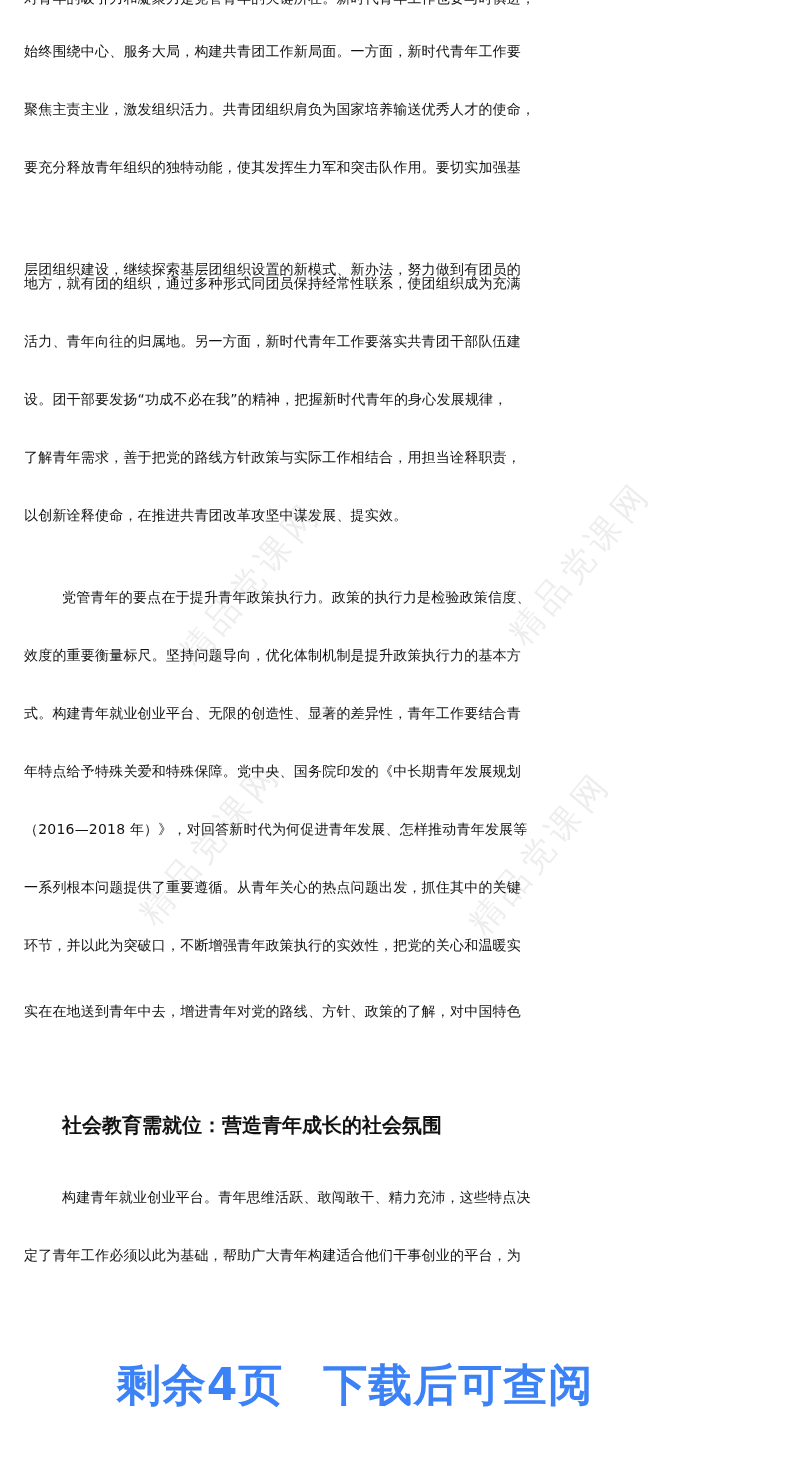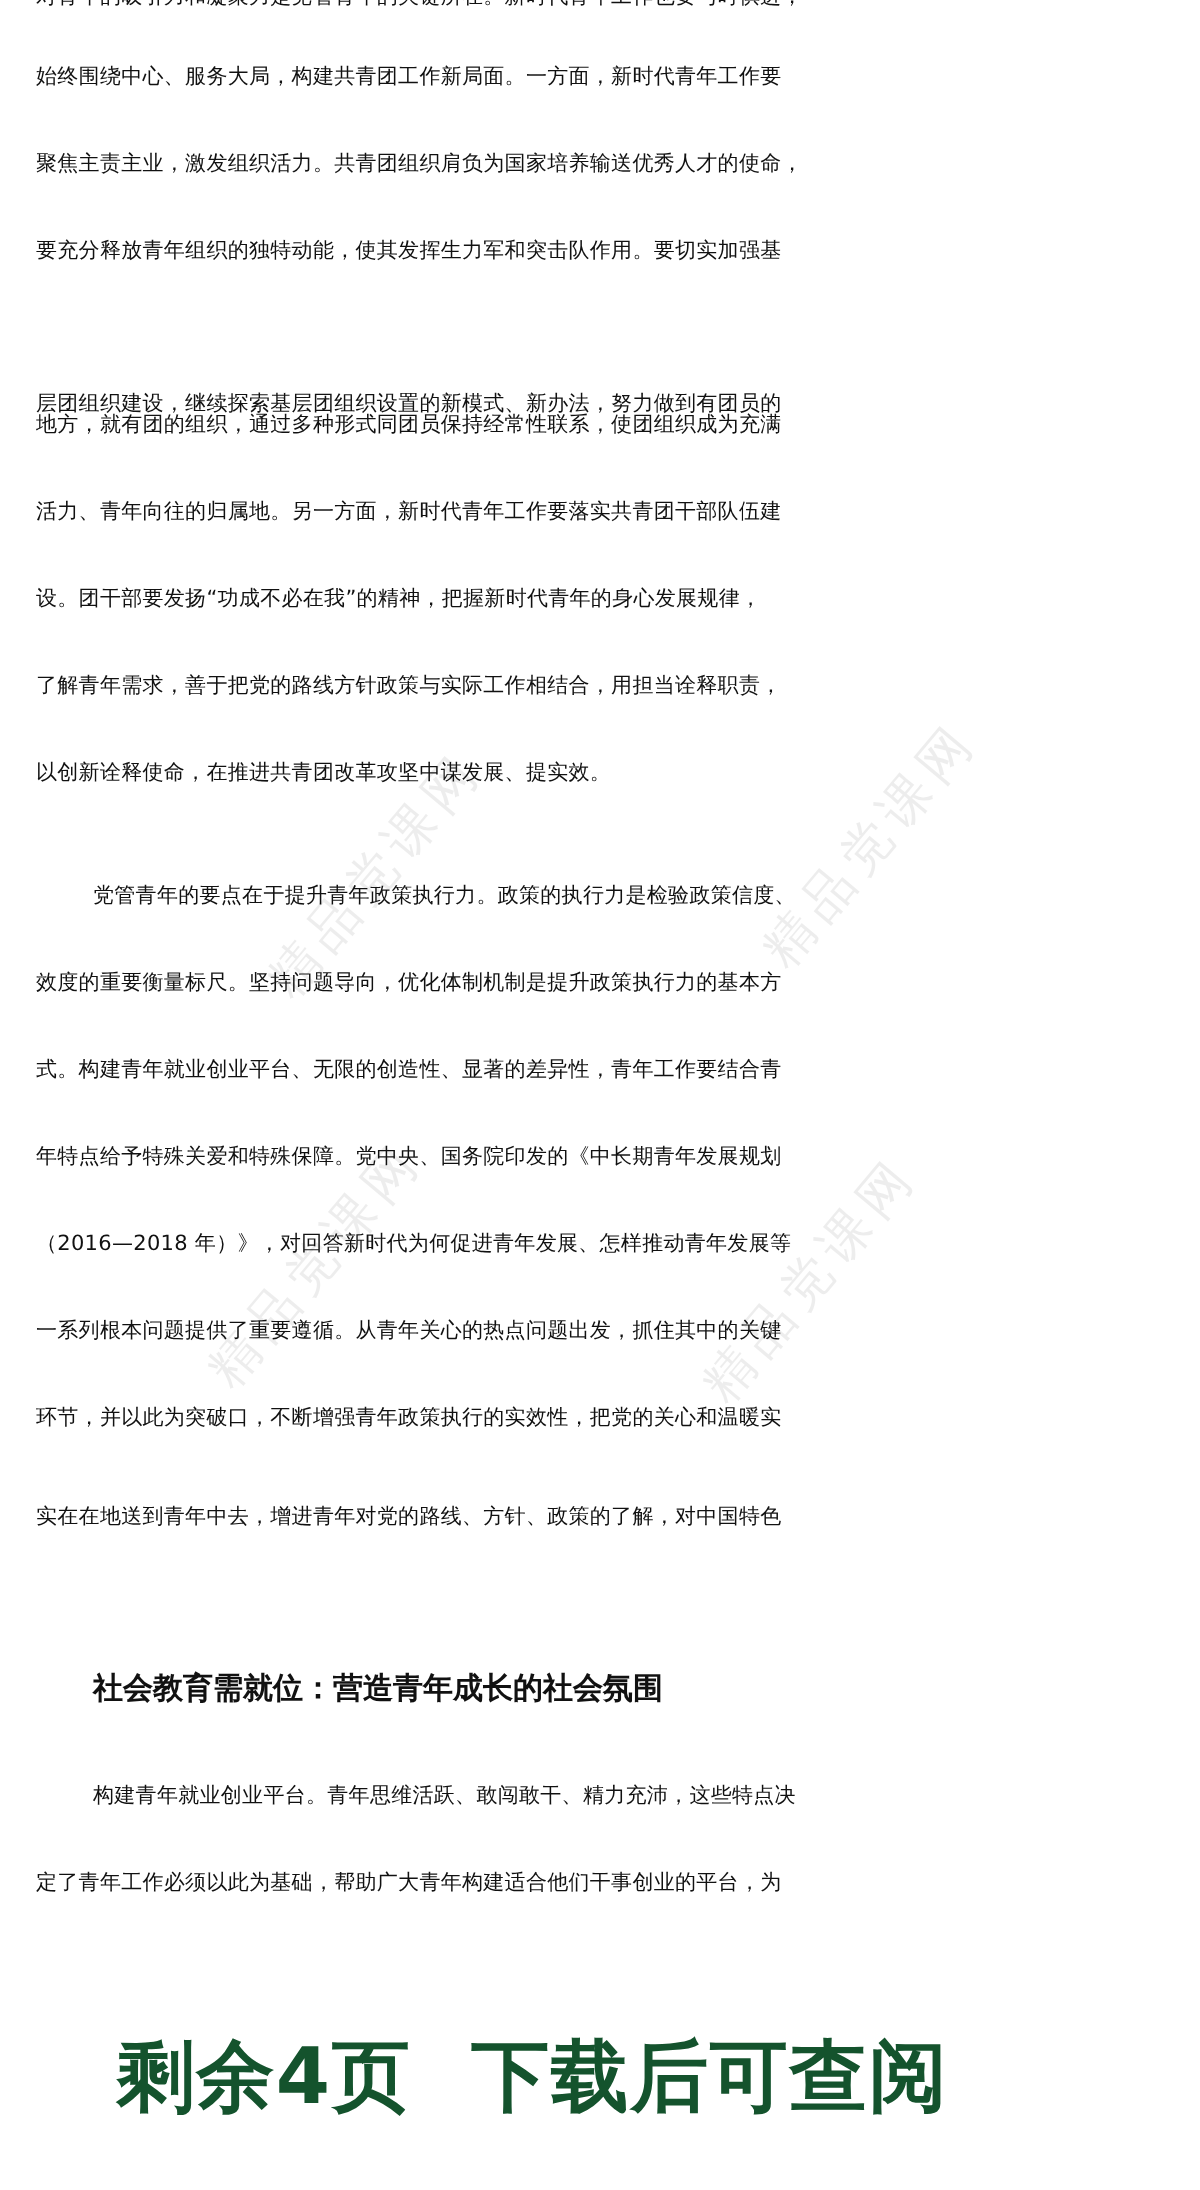--- a/index.html
+++ b/index.html
@@ -52,23 +52,23 @@
       white-space: nowrap;
       letter-spacing: 6px;
       pointer-events: none;
     }
     .more-banner {
       position: absolute;
       left: 0;
       width: 710px;
       top: 1360px;
       text-align: center;
-      font-size: 52px;
+      font-size: 44px;
       font-weight: bold;
-      color: #14532d;
+      color: #3b82f6;
       letter-spacing: 1px;
       line-height: 50px;
     }
     .more-banner .gap { display: inline-block; width: 40px; }
   </style>
 </head>
 <body>
 
 <div class="page">
 

